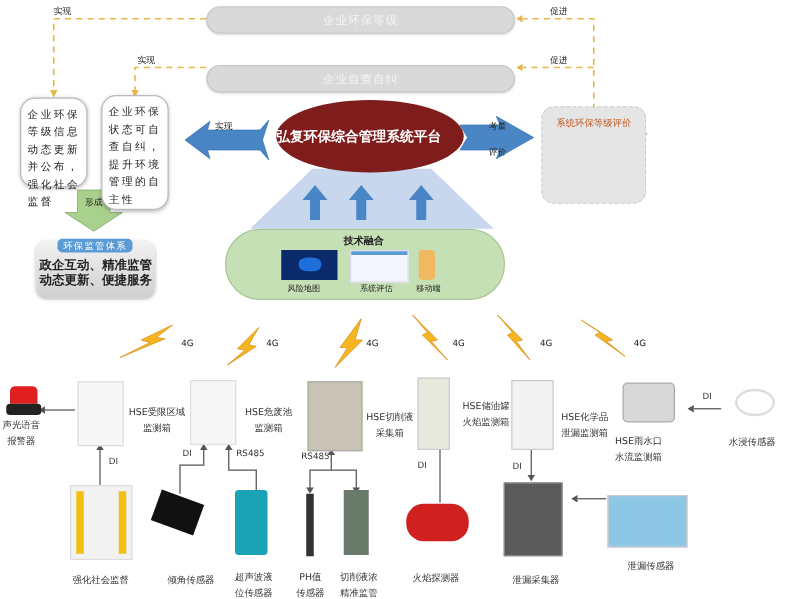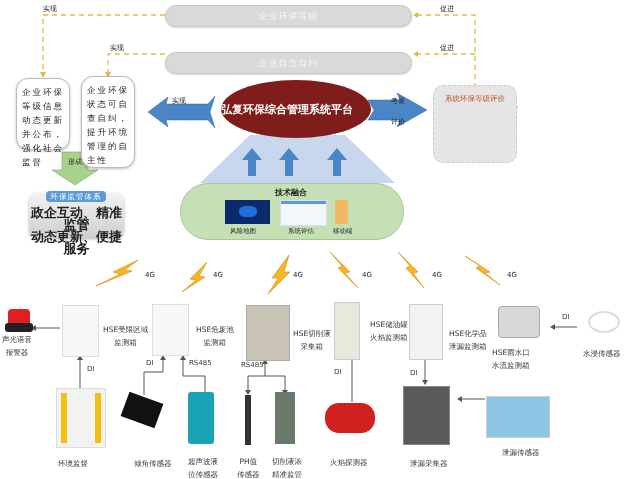--- a/index.html
+++ b/index.html
@@ -18,21 +18,21 @@
           display:flex; flex-direction:row; align-items:center; }
   .eval-box { position:absolute; left:433px; top:85px; width:82px; height:76px; border:1px dashed #ccc;
           border-radius:10px; background:#e5e5e5; }
   .eval-title { position:absolute; left:0; top:8px; width:100%; text-align:center; font-size:7.5px; color:#c0571c; }
   .eval-list { position:absolute; left:10px; top:33px; margin:0; padding:0; list-style:none; font-size:8px; font-weight:bold; line-height:12px; }
   .eval-list li::before { content:"•"; margin-right:10px; font-weight:normal; }
   .supv { position:absolute; left:29px; top:193px; width:95px; height:45px; border-radius:8px;
           background:linear-gradient(#f2f2f2,#cfcfcf); box-shadow:0 1px 3px rgba(0,0,0,0.3); }
   .supv-title { position:absolute; left:46px; top:191px; width:60px; height:11px; background:#5b9bd5;
           border-radius:4px; color:#fff; font-size:7.5px; text-align:center; line-height:11px; letter-spacing:1px; }
-  .supv-text { position:absolute; left:29px; top:207px; width:95px; font-size:13px; font-weight:bold; text-align:center; line-height:12px; }
+  .supv-text { position:absolute; left:29px; top:207px; width:95px; font-size:10px; font-weight:bold; text-align:center; line-height:12px; }
   .tech { position:absolute; left:180px; top:183px; width:222px; height:55px; border-radius:28px;
           background:#c5e0b4; border:1px solid #a9c59a; }
   .tech-title { position:absolute; left:180px; top:187px; width:222px; text-align:center; font-size:8px; font-weight:bold; }
   .thumb-label { position:absolute; font-size:6.5px; white-space:nowrap; text-align:center; }
   .dev-label { position:absolute; font-size:7.5px; color:#333; text-align:center; line-height:13px; white-space:nowrap; }
   .conn { position:absolute; font-size:7px; color:#333; }
   .device { position:absolute; }
 </style>
 </head>
 <body>
@@ -185,21 +185,21 @@
 监测箱</span></div>
 <div class="dev-label" style="left:293px;top:327px"><span style="white-space:pre">HSE切削液
 采集箱</span></div>
 <div class="dev-label" style="left:370px;top:318px"><span style="white-space:pre">HSE储油罐
 火焰监测箱</span></div>
 <div class="dev-label" style="left:449px;top:327px"><span style="white-space:pre">HSE化学品
 泄漏监测箱</span></div>
 <div class="dev-label" style="left:492px;top:346px"><span style="white-space:pre">HSE雨水口
 水流监测箱</span></div>
 <div class="dev-label" style="left:583px;top:347px"><span>水浸传感器</span></div>
-<div class="dev-label" style="left:58px;top:457px"><span>环境监督</span></div>
+<div class="dev-label" style="left:58px;top:457px"><span>强化社会监督</span></div>
 <div class="dev-label" style="left:134px;top:457px"><span>倾角传感器</span></div>
 <div class="dev-label" style="left:188px;top:455px"><span style="white-space:pre">超声波液
 位传感器</span></div>
 <div class="dev-label" style="left:237px;top:455px"><span style="white-space:pre">PH值
 传感器</span></div>
 <div class="dev-label" style="left:272px;top:455px"><span style="white-space:pre">切削液浓
 精准监管</span></div>
 <div class="dev-label" style="left:330px;top:456px"><span>火焰探测器</span></div>
 <div class="dev-label" style="left:410px;top:457px"><span>泄漏采集器</span></div>
 <div class="dev-label" style="left:502px;top:446px"><span>泄漏传感器</span></div>

